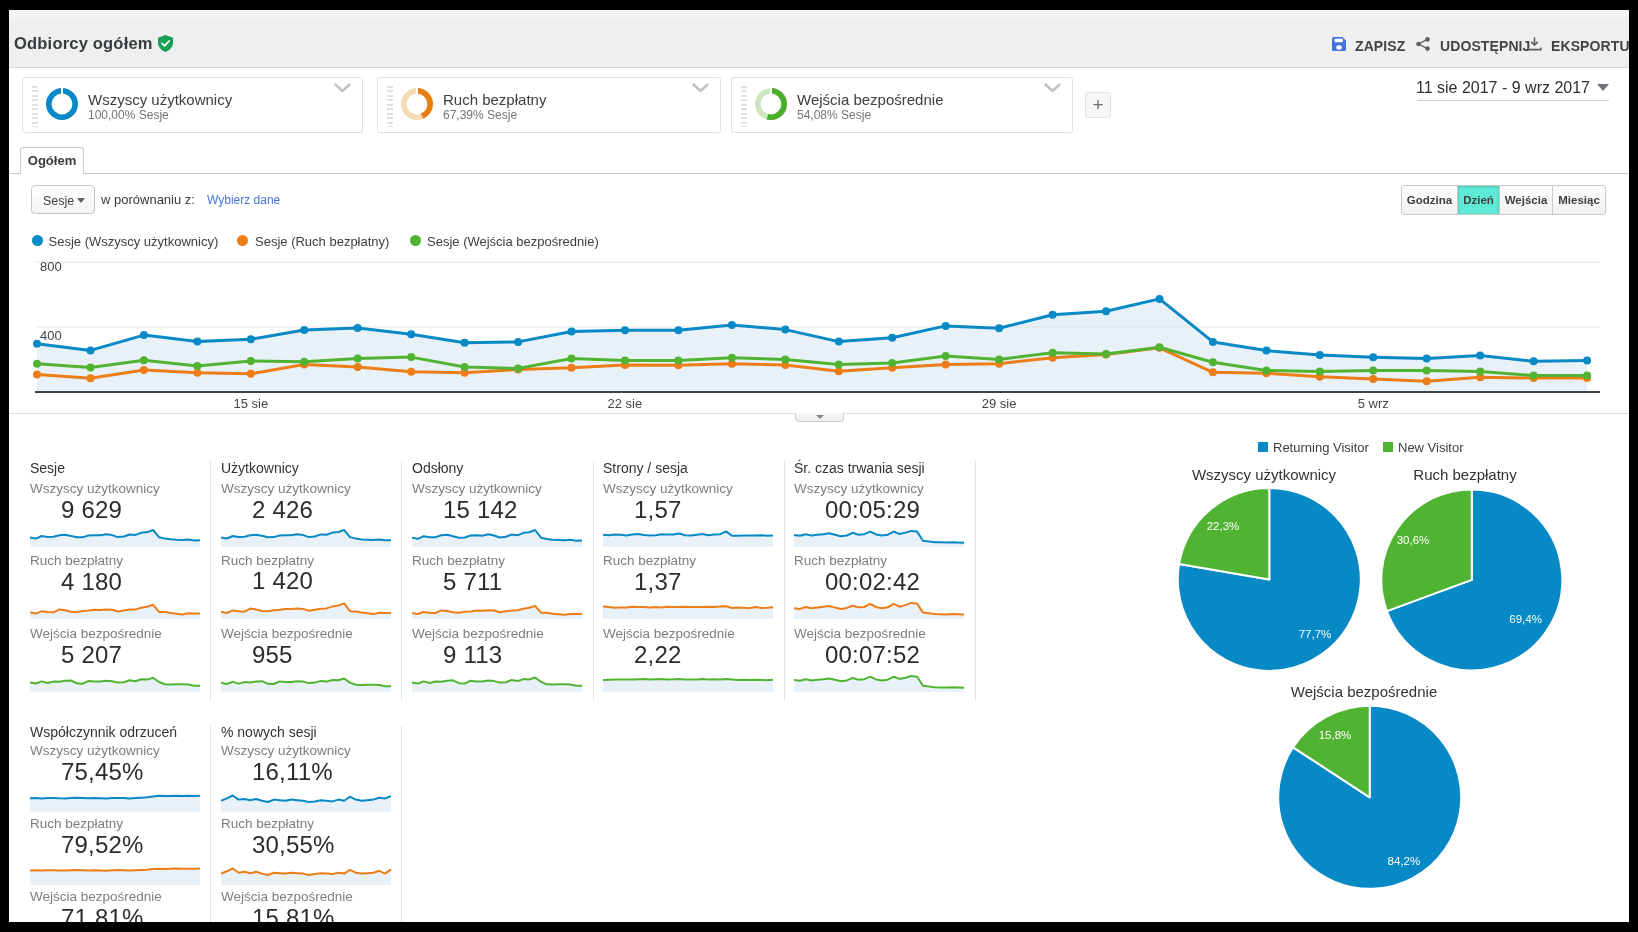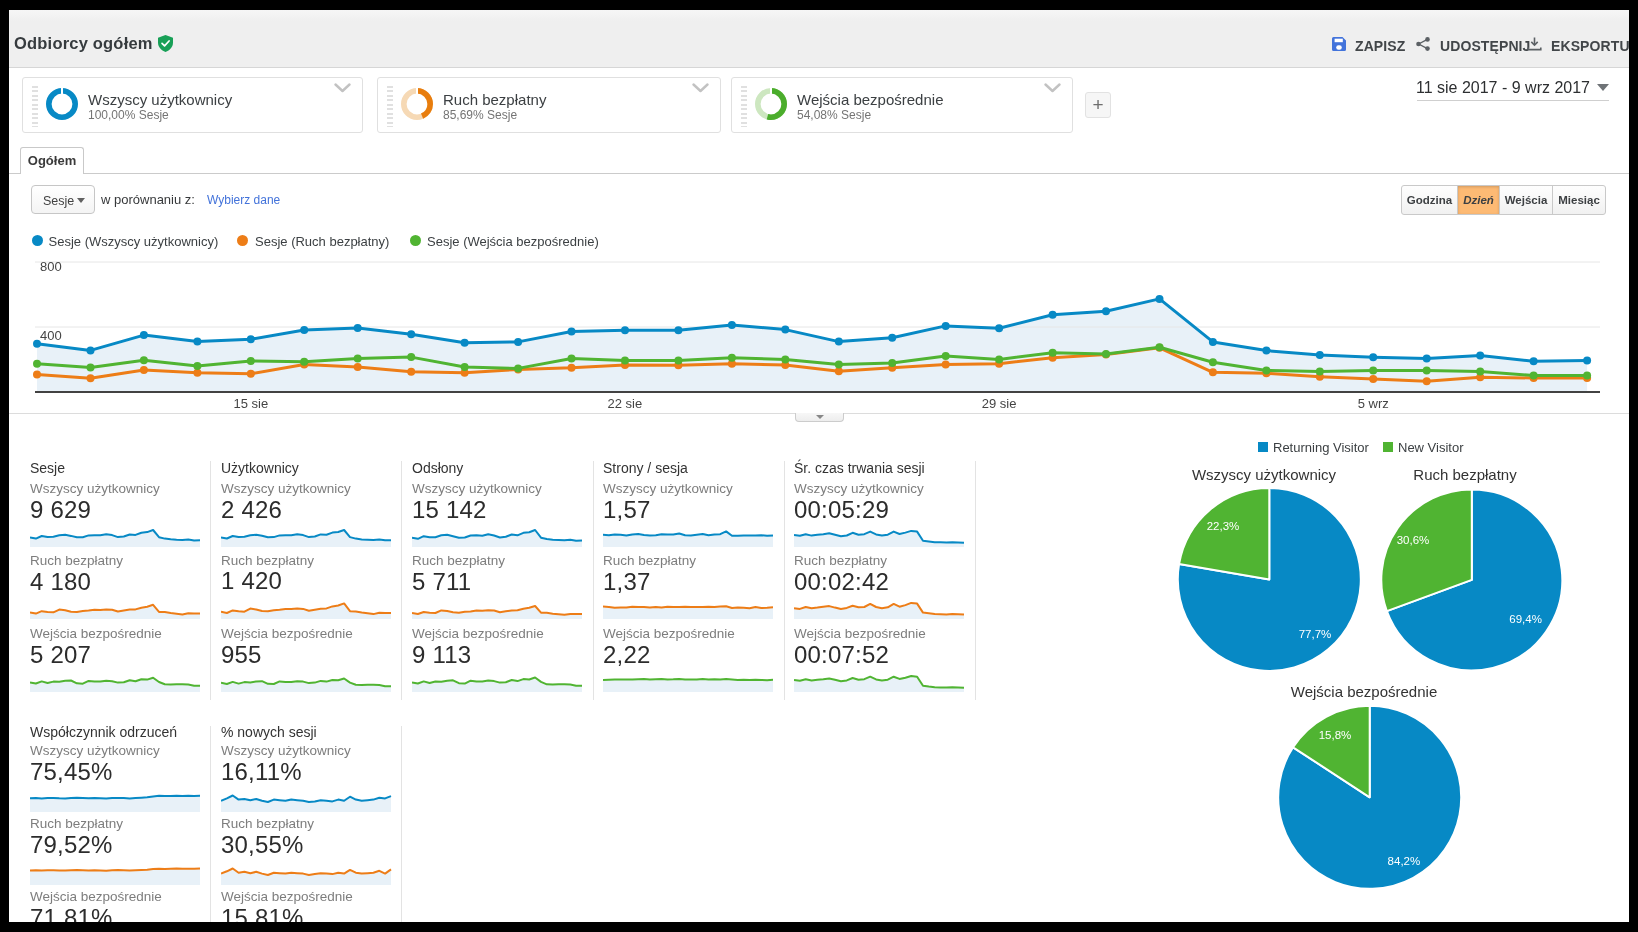--- a/index.html
+++ b/index.html
@@ -22,30 +22,30 @@
 #datecaret { position:absolute; left:1597px; top:84px; width:0; height:0; border-left:6px solid transparent; border-right:6px solid transparent; border-top:7px solid #6f7377; }
 #dateline { position:absolute; left:1417px; top:100px; width:192px; height:1px; background:#cfcfcf; }
 #tabline { position:absolute; left:9px; top:173px; width:1620px; height:1px; background:#cbcbcb; }
 #tab { position:absolute; left:20px; top:147px; width:64px; height:27px; background:#fff; border:1px solid #c9c9c9; border-bottom:none; border-radius:3px 3px 0 0; font-size:13px; font-weight:bold; color:#3a3a3a; text-align:center; line-height:26px; z-index:2; }
 #select { position:absolute; left:31px; top:185px; width:64px; height:29px; border:1px solid #c6c6c6; border-radius:4px; background:linear-gradient(#fff,#f4f4f4); }
 #select .txt { position:absolute; left:11px; top:7.5px; font-size:12.5px; color:#424242; }
 #select .car { position:absolute; right:9px; top:12px; width:0; height:0; border-left:4.5px solid transparent; border-right:4.5px solid transparent; border-top:5px solid #616161; }
 #cmp { position:absolute; left:101px; top:191.5px; font-size:13px; color:#37393b; }
 #cmplink { position:absolute; left:207px; top:192.5px; font-size:12px; color:#4373da; }
 .tbtn { position:absolute; top:185px; height:30px; border:1px solid #c9c9c9; background:linear-gradient(#fefefe,#f1f1f1); font-size:11.5px; font-weight:bold; color:#3d4043; text-align:center; line-height:28px; }
-.tbtn.sel { background:#fdba74; box-shadow:inset 0 1px 3px rgba(0,0,0,0.18);font-style:italic; }
+.tbtn.sel { background:#5eead4; box-shadow:inset 0 1px 3px rgba(0,0,0,0.18); }
 .ldot { position:absolute; top:235px; width:11px; height:11px; border-radius:50%; }
 .ltxt { position:absolute; top:234px; font-size:13px; color:#3c4043; }
 #sectline { position:absolute; left:9px; top:413px; width:1620px; height:1px; background:#dcdcdc; }
 #collapse { position:absolute; left:795px; top:413px; width:49px; height:9px; background:linear-gradient(#f7f7f7,#ededed); border:1px solid #ccc; border-top:none; border-radius:0 0 4px 4px; }
 #collapse i { position:absolute; left:20px; top:2px; width:0; height:0; border-left:4px solid transparent; border-right:4px solid transparent; border-top:4.5px solid #878787; }
 .vsep { position:absolute; width:1px; background:#e3e3e3; }
 .mtitle { position:absolute; font-size:14px; color:#333; }
 .mlabel { position:absolute; font-size:13.5px; color:#7d7d7d; }
-.mvalue { position:absolute; font-size:24px; color:#2c2c2c; letter-spacing:0.2px; }
+.mvalue { position:absolute; font-size:24px; color:#2c2c2c; letter-spacing:0.2px;margin-left:31px; }
 .ptitle { position:absolute; font-size:15px; color:#333; text-align:center; width:220px; }
 .lsq { position:absolute; width:10px; height:10px; }
 .frame { position:absolute; background:#000; z-index:50; }
 </style>
 </head>
 <body>
 <div id="content"></div>
 <div id="header"></div>
 <div id="title">Odbiorcy ogółem</div>
 <svg class="abs" style="left:158px;top:35px" width="15" height="17" viewBox="0 0 16 18">
@@ -93,21 +93,21 @@
     </svg>
 </div>
 <div class="seg-card" style="left:377px;width:344px">
   <div class="handle"></div>
   <div class="seg-donut"><svg width="32" height="32" viewBox="0 0 32 32">
         <circle cx="16" cy="16" r="13.2" fill="none" stroke="#f6d9b5" stroke-width="5.6"></circle>
         <circle cx="16" cy="16" r="13.2" fill="none" stroke="#e87d0d" stroke-width="5.6" stroke-dasharray="36.00 82.94" transform="rotate(-90 16 16)"></circle>
         <rect x="15" y="0" width="2" height="7" fill="#fff"></rect>
       </svg></div>
   <div class="seg-title">Ruch bezpłatny</div>
-  <div class="seg-sub">85,69% Sesje</div>
+  <div class="seg-sub">67,39% Sesje</div>
   <svg class="chev" viewBox="0 0 17 10">
       <path d="M1.5 1.5 L8.5 8 L15.5 1.5" stroke="#c2c2c2" stroke-width="2.4" fill="none" stroke-linecap="round" stroke-linejoin="round"></path>
     </svg>
 </div>
 <div class="seg-card" style="left:731px;width:342px">
   <div class="handle"></div>
   <div class="seg-donut"><svg width="32" height="32" viewBox="0 0 32 32">
         <circle cx="16" cy="16" r="13.2" fill="none" stroke="#cde7c0" stroke-width="5.6"></circle>
         <circle cx="16" cy="16" r="13.2" fill="none" stroke="#4bad2c" stroke-width="5.6" stroke-dasharray="44.85 82.94" transform="rotate(-90 16 16)"></circle>
         <rect x="15" y="0" width="2" height="7" fill="#fff"></rect>

